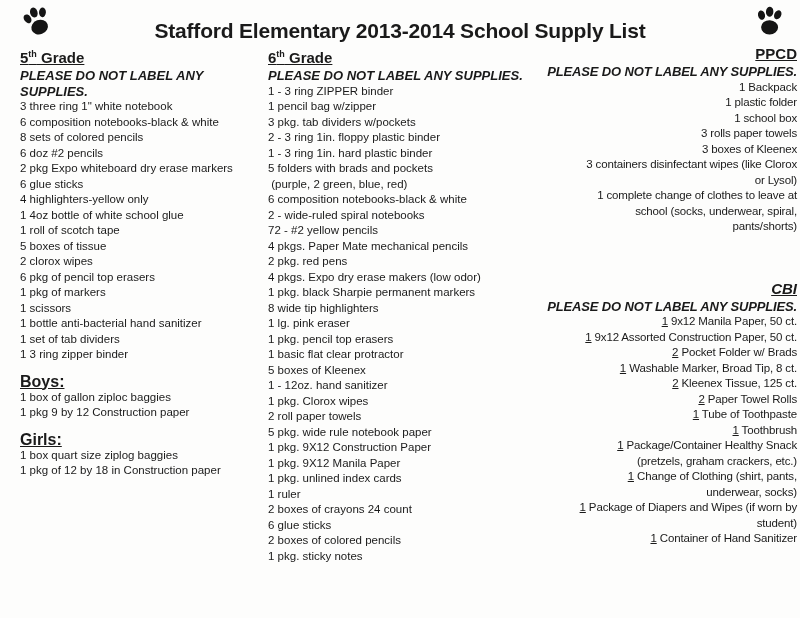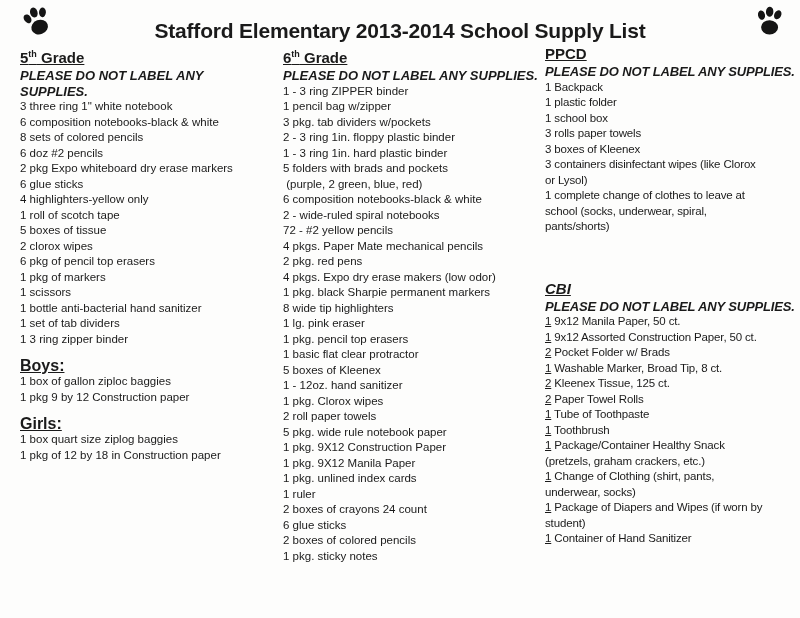--- a/index.html
+++ b/index.html
@@ -9,22 +9,22 @@
   }
   .title{
     position:absolute;top:8px;left:60px;right:60px;margin:11px;
     text-align:center;font-size:21px;font-weight:700;letter-spacing:-0.2px;
   }
   .paw{position:absolute;top:5px;width:36px;height:34px;}
   .paw-left{left:20px;transform:rotate(-12deg);}
   .paw-right{left:752px;transform:rotate(10deg);}
   .col{position:absolute;top:44px;}
   #col0{left:20px;width:260px;}
-  #col1{left:283px;width:258px;}
-  #col2{left:545px;width:252px;}
+  #col1{left:268px;width:258px;}
+  #col2{left:545px;width:252px;text-align:right;}
   .hd{font-size:15px;font-weight:700;text-decoration:underline;line-height:20px;}
   .hd sup{font-size:9px;}
   .hd.small{font-size:16px;line-height:17px;}
   .hd.it{font-style:italic;}
   .note{font-weight:700;font-style:italic;font-size:13px;line-height:15.5px;white-space:pre;}
   .ln{font-size:11.5px;line-height:15.5px;white-space:pre;}
   .ln .q{text-decoration:underline;}
   #col2 .ln,#col2 .note{letter-spacing:-0.15px;}
   .sec+.sec{margin-top:10px;}
   #col2 .sec+.sec{margin-top:44px;}
@@ -59,20 +59,21 @@
         <div class="hd"><span>5</span><sup>th</sup><span> Grade</span></div>
         <div class="note">PLEASE DO NOT LABEL ANY</div>
         <div class="note">SUPPLIES.</div>
         <div class="ln">3 three ring 1" white notebook</div>
         <div class="ln">6 composition notebooks-black &amp; white</div>
         <div class="ln">8 sets of colored pencils</div>
         <div class="ln">6 doz #2 pencils</div>
         <div class="ln">2 pkg Expo whiteboard dry erase markers</div>
         <div class="ln">6 glue sticks</div>
         <div class="ln">4 highlighters-yellow only</div>
+        <div class="ln">1 4oz bottle of white school glue</div>
         <div class="ln">1 roll of scotch tape</div>
         <div class="ln">5 boxes of tissue</div>
         <div class="ln">2 clorox wipes</div>
         <div class="ln">6 pkg of pencil top erasers</div>
         <div class="ln">1 pkg of markers</div>
         <div class="ln">1 scissors</div>
         <div class="ln">1 bottle anti-bacterial hand sanitizer</div>
         <div class="ln">1 set of tab dividers</div>
         <div class="ln">1 3 ring zipper binder</div>
       </div>

